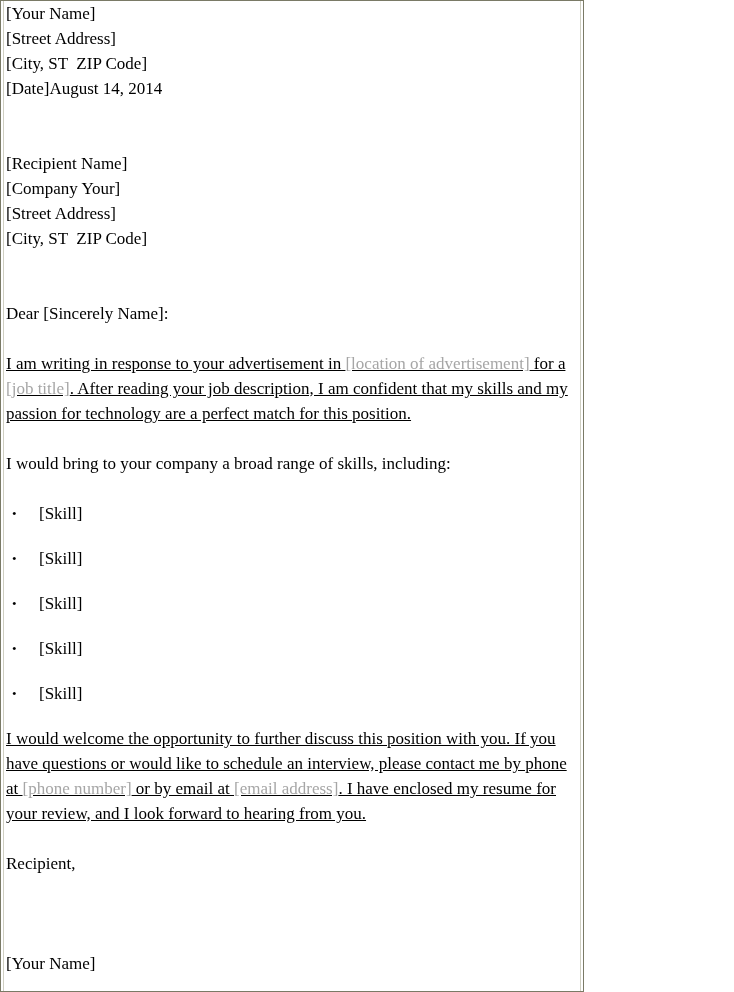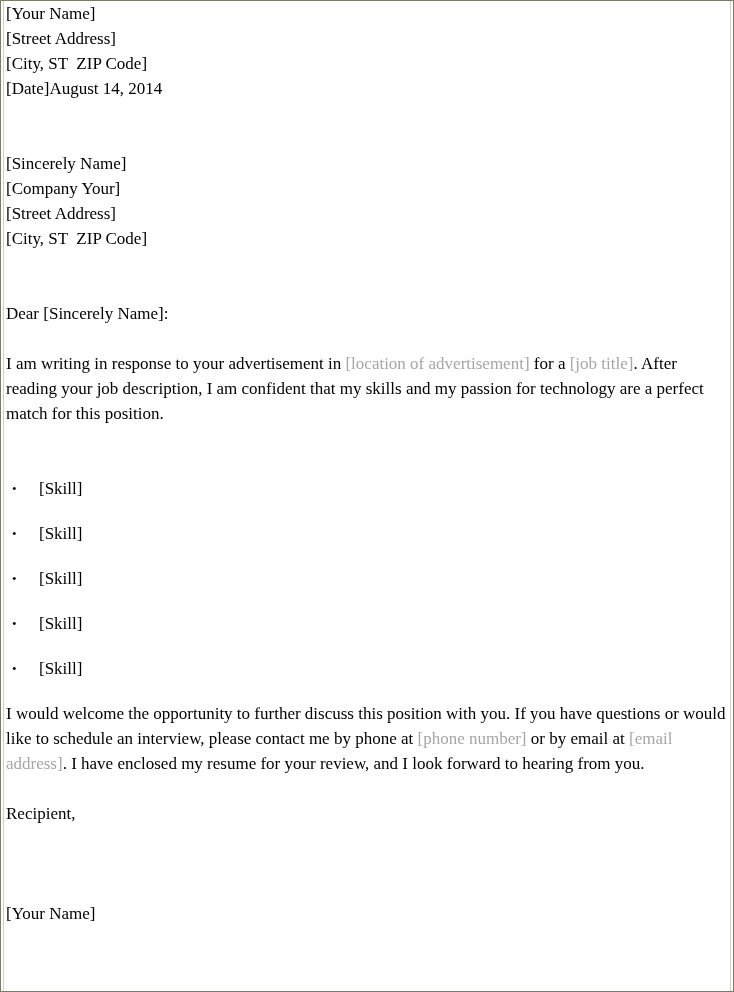--- a/index.html
+++ b/index.html
@@ -4,21 +4,21 @@
 <title>Cover Letter Template</title>
 <style>
   html, body {
     margin: 0;
     padding: 0;
     background: #ffffff;
   }
 
   .page {
     position: relative;
-    width: 734px;
+    width: 584px;
     height: 992px;
     box-sizing: border-box;
     background: #ffffff;
     border: 1px solid #7a7a66;
     overflow: hidden;
     font-family: "Liberation Serif", "DejaVu Serif", serif;
     font-size: 17px;
     line-height: 25px;
     color: #000000;
   }
@@ -62,20 +62,21 @@
   .spacer-lg {
     height: 50px;
   }
   .spacer-sig {
     height: 75px;
   }
 
   .para {
     margin: 0;
     text-align: left;
+    text-decoration: underline;
   }
 
   .placeholder {
     color: #a6a6a6;
   }
 
   .bullet-list {
     margin: 0;
     padding: 0;
     list-style: none;
@@ -105,36 +106,37 @@
     <div>
       <div class="line">[Your Name]</div>
       <div class="line">[Street Address]</div>
       <div class="line">[City, ST  ZIP Code]</div>
       <div class="line">[Date]August 14, 2014</div>
     </div>
 
     <div class="spacer-lg"></div>
 
     <div>
-      <div class="line">[Sincerely Name]</div>
+      <div class="line">[Recipient Name]</div>
       <div class="line">[Company Your]</div>
       <div class="line">[Street Address]</div>
       <div class="line">[City, ST  ZIP Code]</div>
     </div>
 
     <div class="spacer-lg"></div>
 
     <div class="line">Dear [Sincerely Name]:</div>
 
     <div class="spacer"></div>
 
     <p class="para"><span>I am writing in response to your advertisement in </span><span class="placeholder">[location of advertisement]</span><span> for a </span><span class="placeholder">[job title]</span><span>. After reading your job description, I am confident that my skills and my passion for technology are a perfect match for this position.</span></p>
 
     <div class="spacer"></div>
 
+    <div class="line">I would bring to your company a broad range of skills, including:</div>
 
     <div class="spacer"></div>
 
     <ul class="bullet-list">
       <li class="bullet-item">
         <span class="bullet-glyph">•</span>
         <span>[Skill]</span>
       </li>
       <li class="bullet-item">
         <span class="bullet-glyph">•</span>

